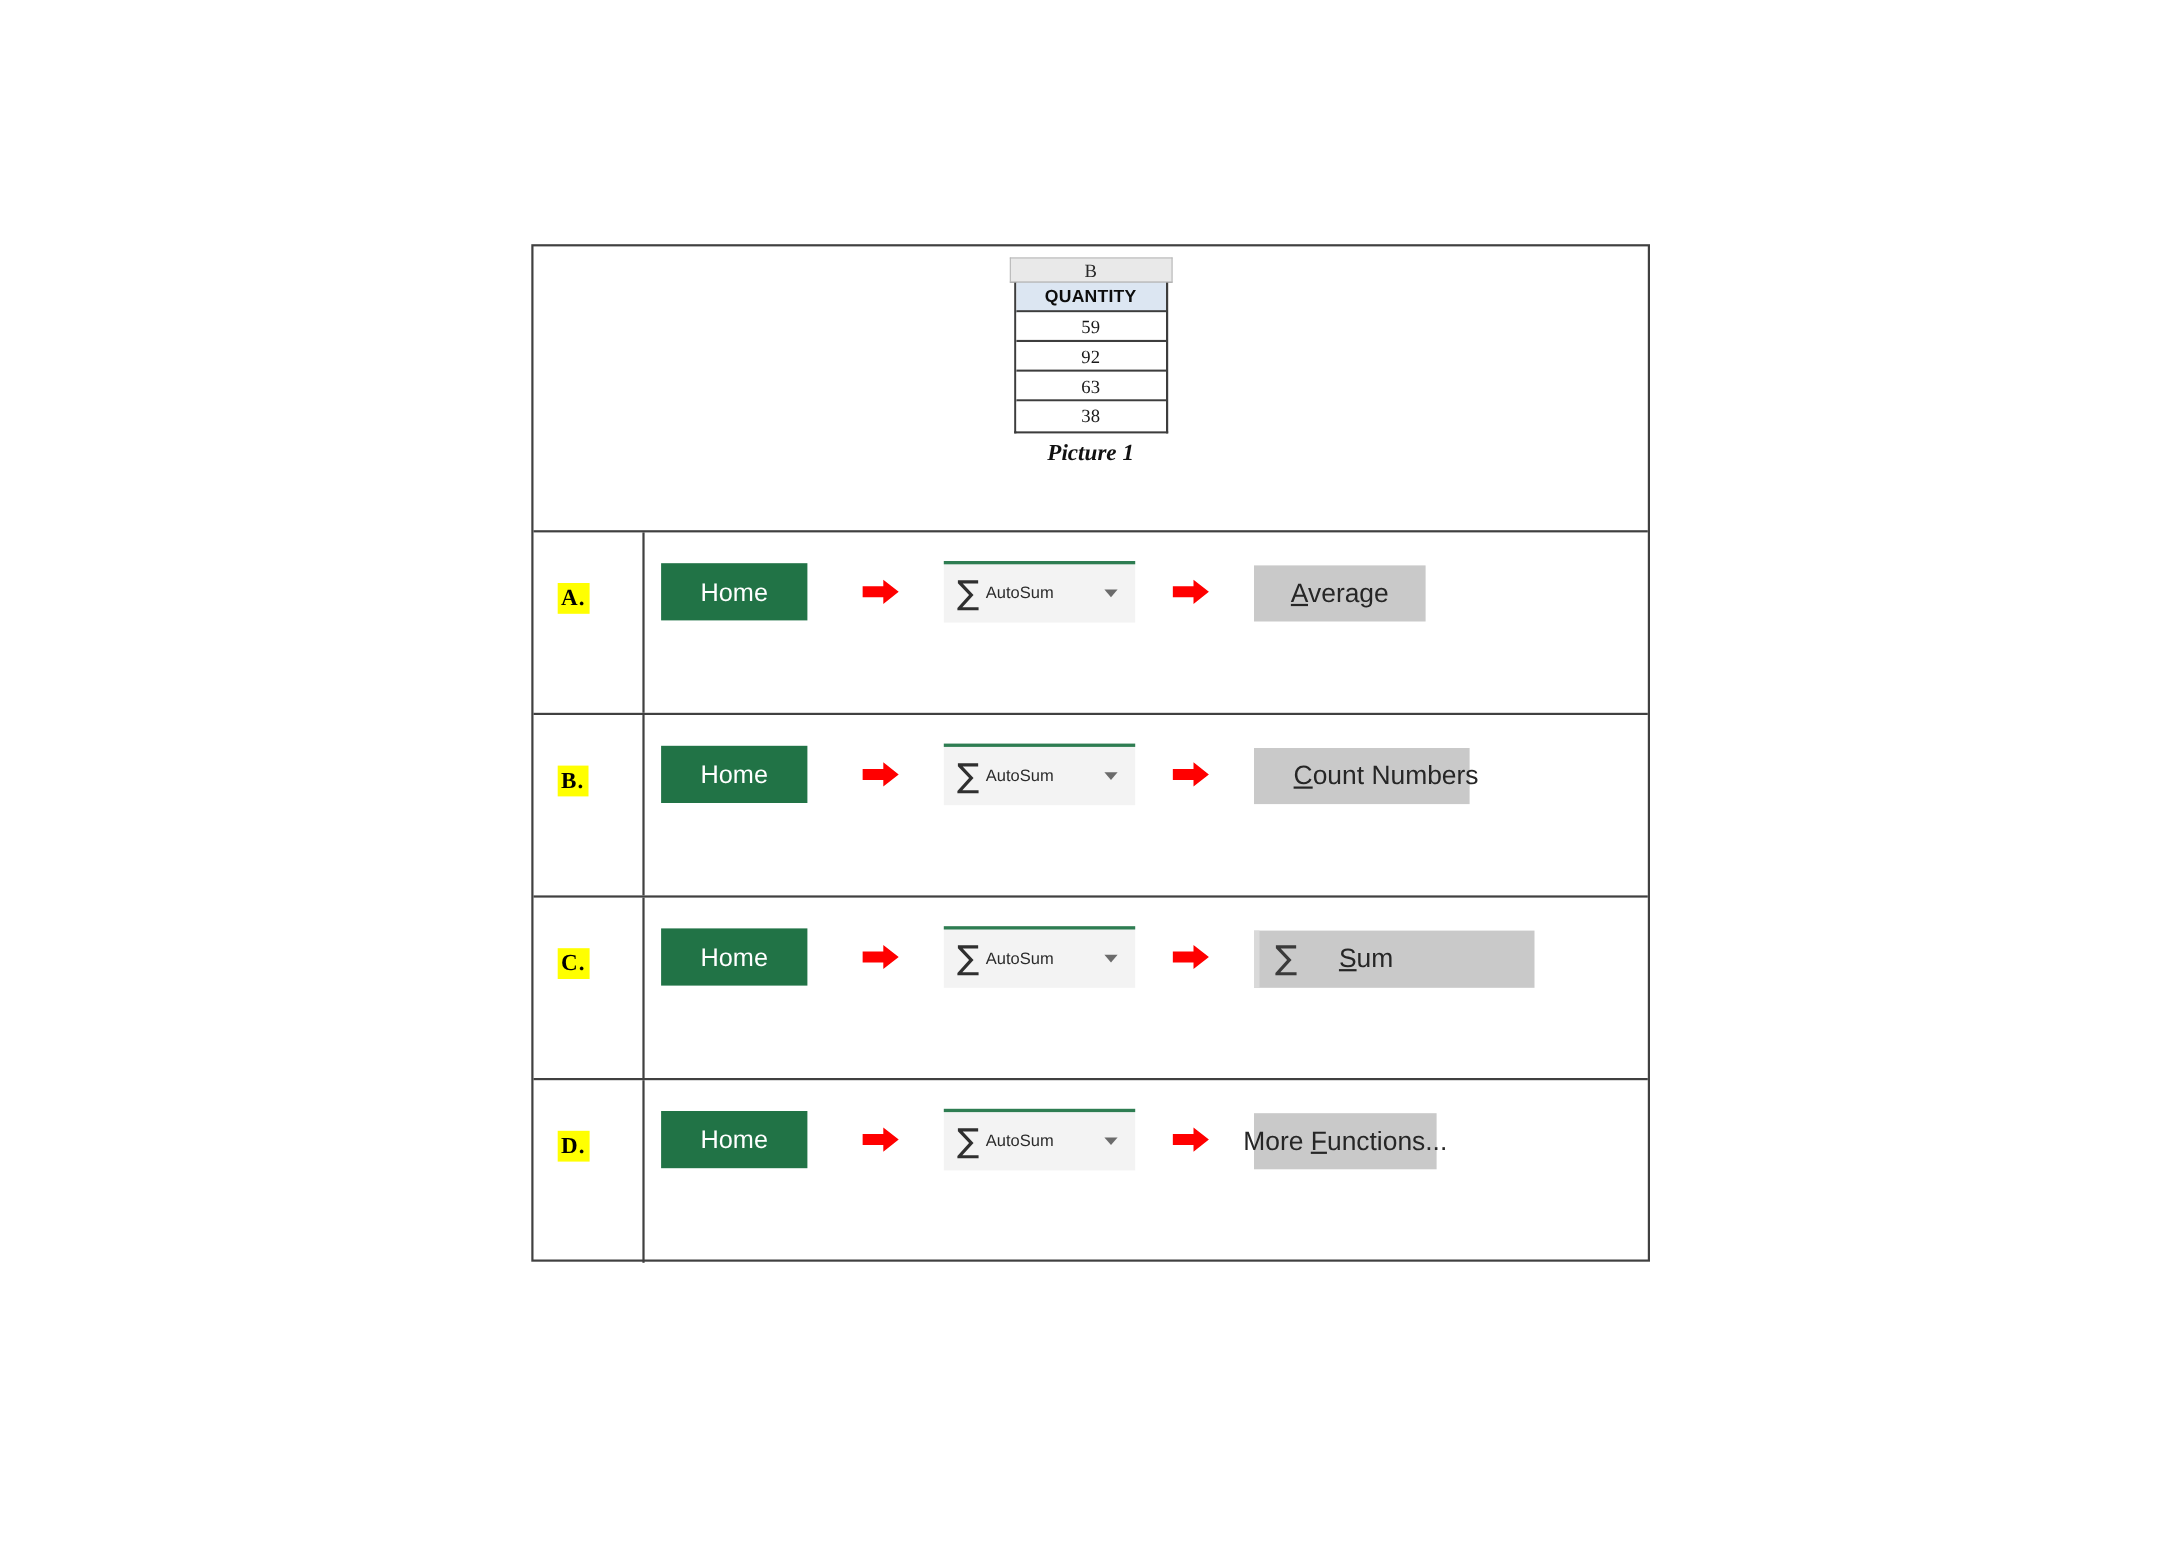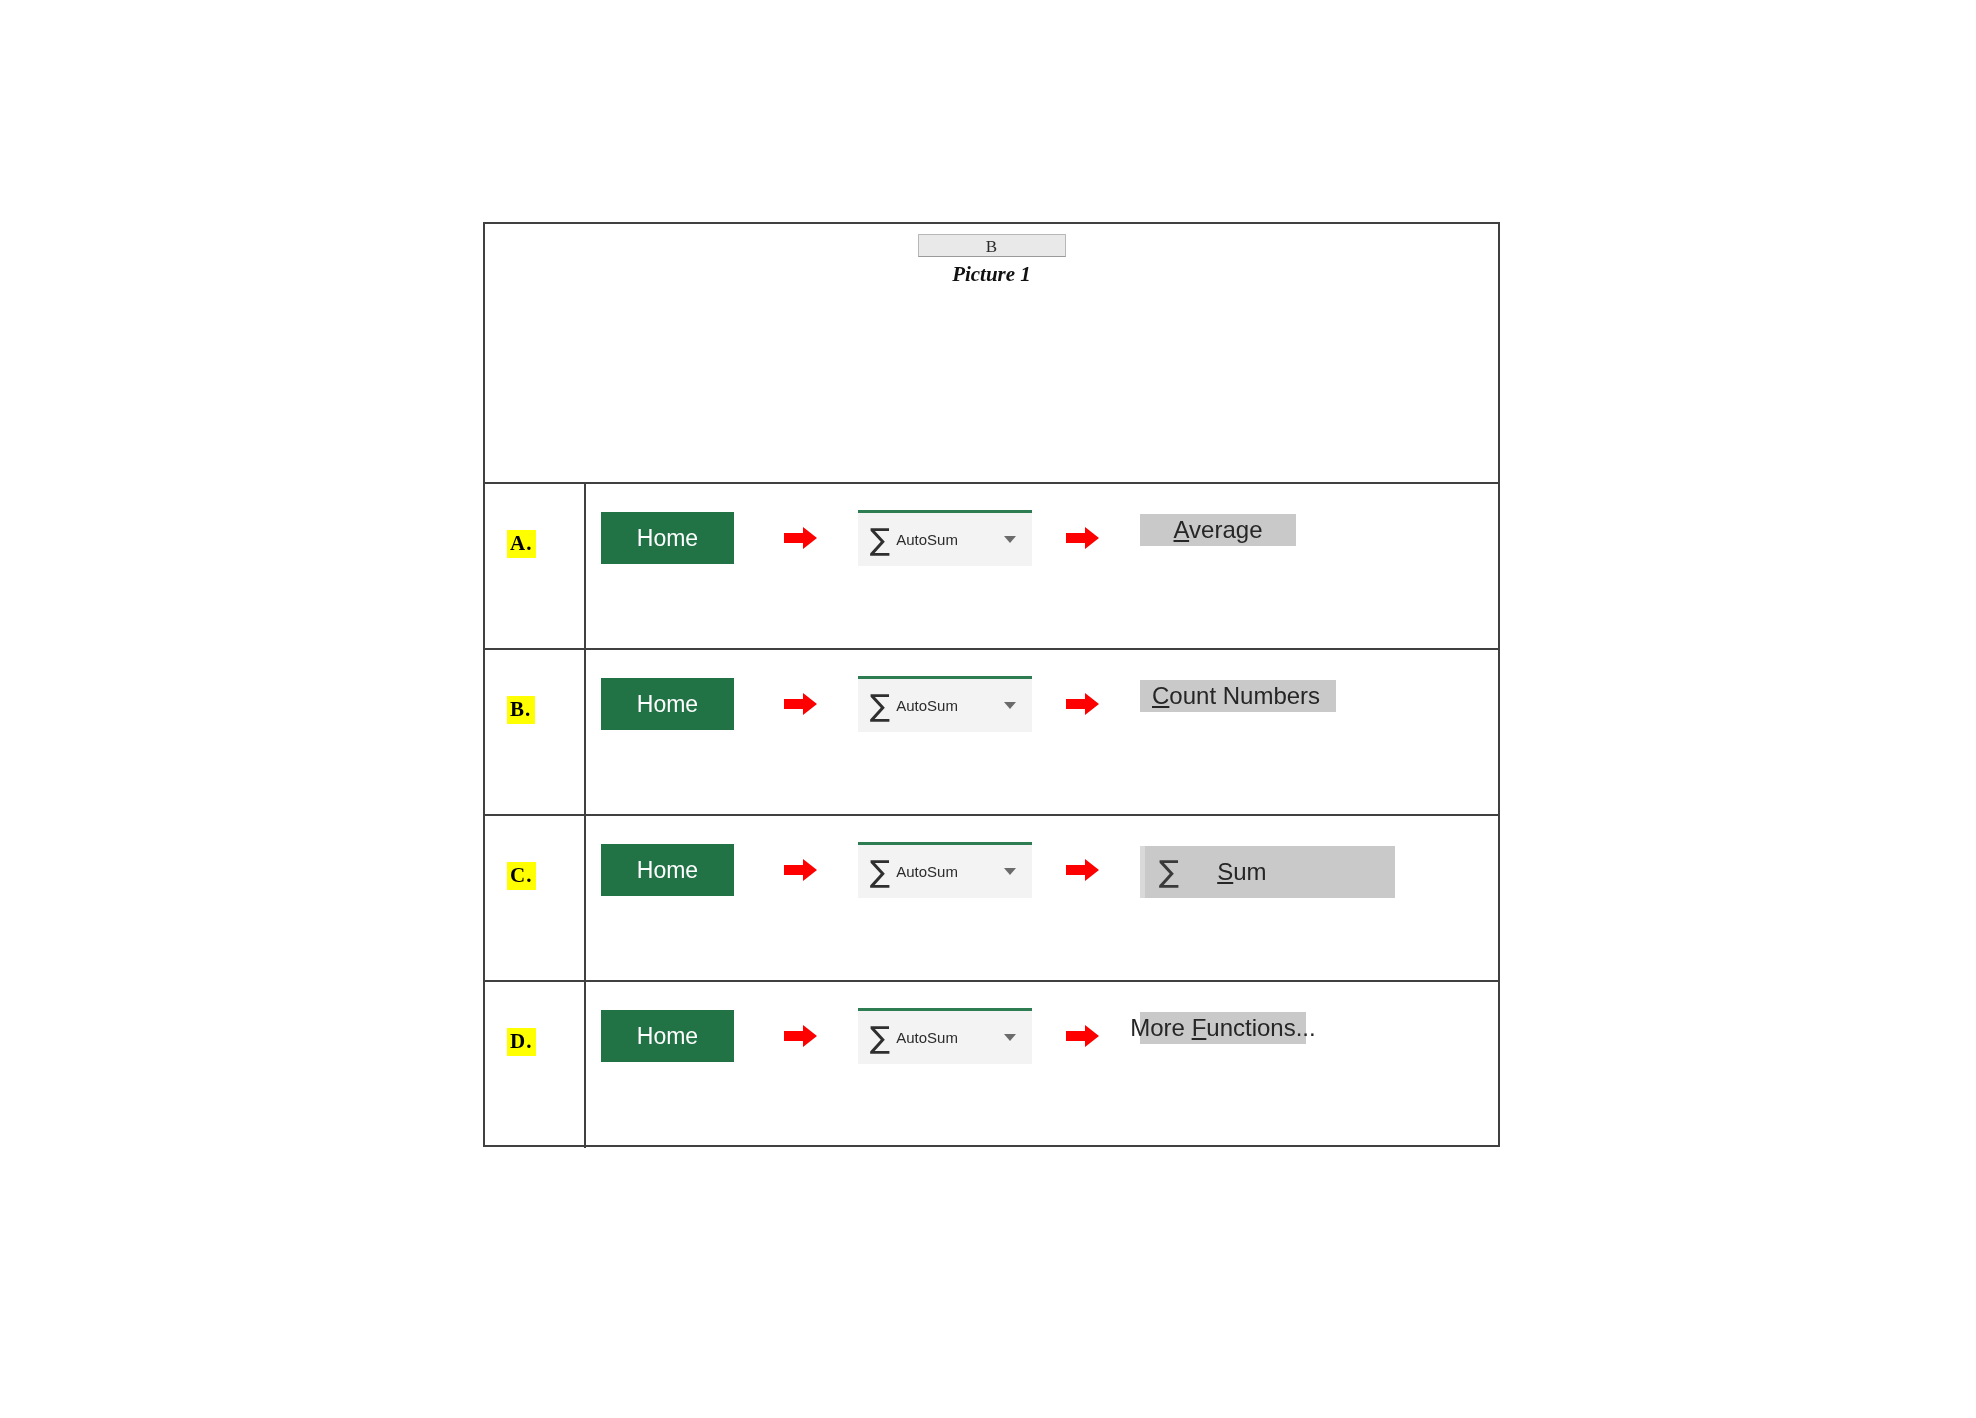--- a/index.html
+++ b/index.html
@@ -199,26 +199,26 @@
     width: 0;
     height: 0;
     border-left: 6px solid transparent;
     border-right: 6px solid transparent;
     border-top: 7px solid #6b6b6b;
   }
 
   
   .menu-item {
     background: #c9c9c9;
-    height: 32px;
+    height: 51px;
     display: flex;
     align-items: center;
     flex: 0 0 auto;
     margin-top: 8px;
-    padding: 0 12px;
+    padding: 0 36px;
     box-sizing: border-box;
   }
   .menu-item .mi-label {
     font-size: 24px;
     color: #262626;
     white-space: nowrap;
   }
   .menu-item .mi-label u { text-decoration: underline; }
 
   .menu-item.with-icon {
@@ -241,20 +241,27 @@
   .mi-more    { width: 166px; justify-content: center; }
 </style>
 </head>
 <body>
 
 <div id="question-table">
 
   <div class="picture-row">
     <div class="sheet-wrap">
       <div class="col-header">B</div>
+      <div class="sheet-cells">
+        <div class="sheet-cell header-cell">QUANTITY</div>
+        <div class="sheet-cell">59</div>
+        <div class="sheet-cell">92</div>
+        <div class="sheet-cell">63</div>
+        <div class="sheet-cell">38</div>
+      </div>
       <div class="picture-caption">Picture 1</div>
     </div>
   </div>
 
   <div class="option-row">
     <div class="label-cell">
       <span class="opt-letter">A.</span>
     </div>
     <div class="steps-cell">
       <div class="home-btn">Home</div>

